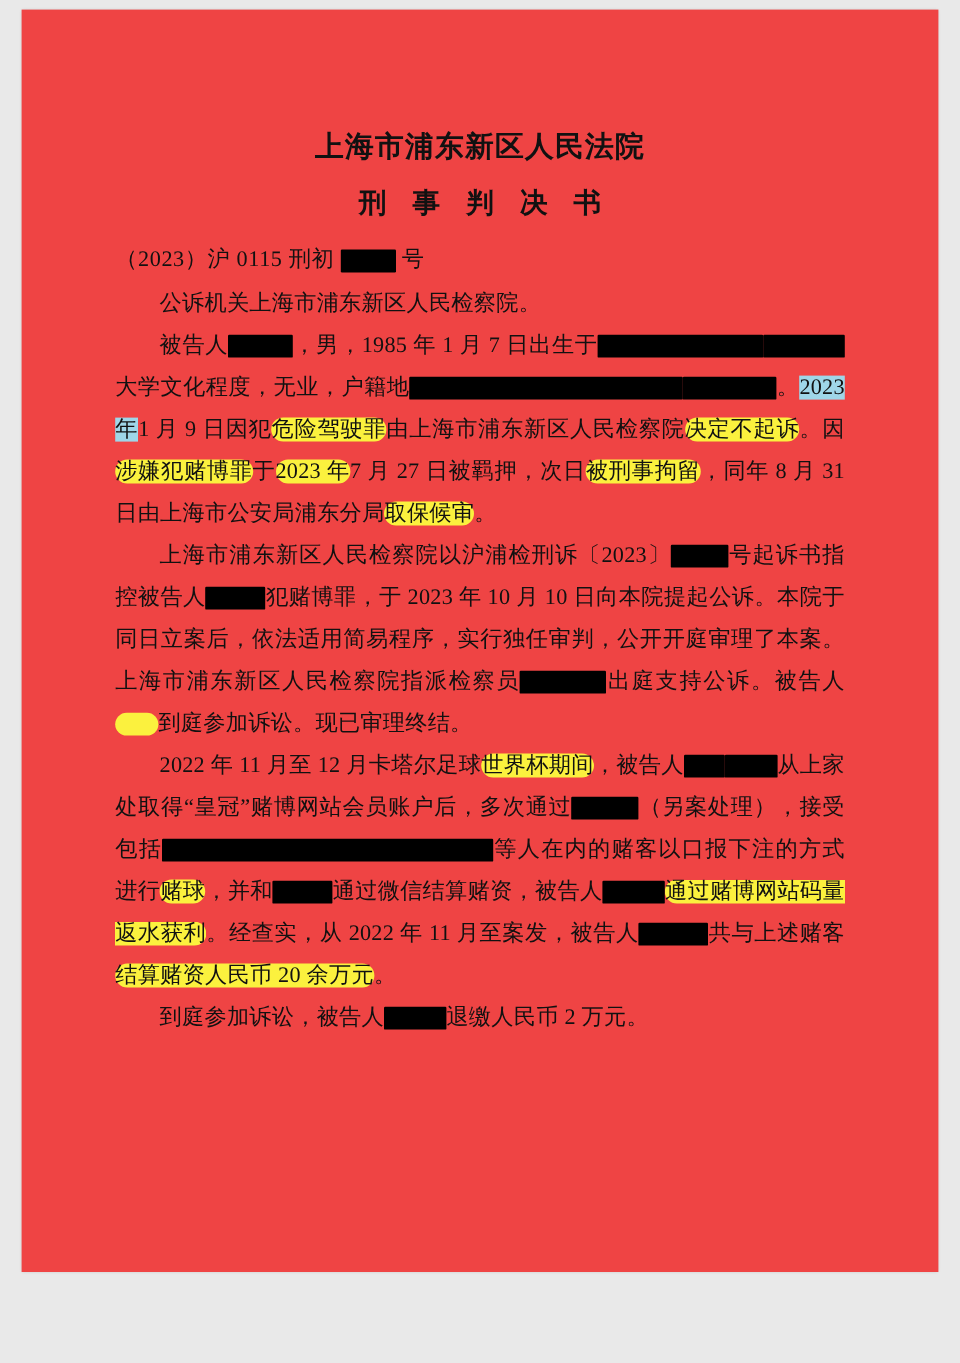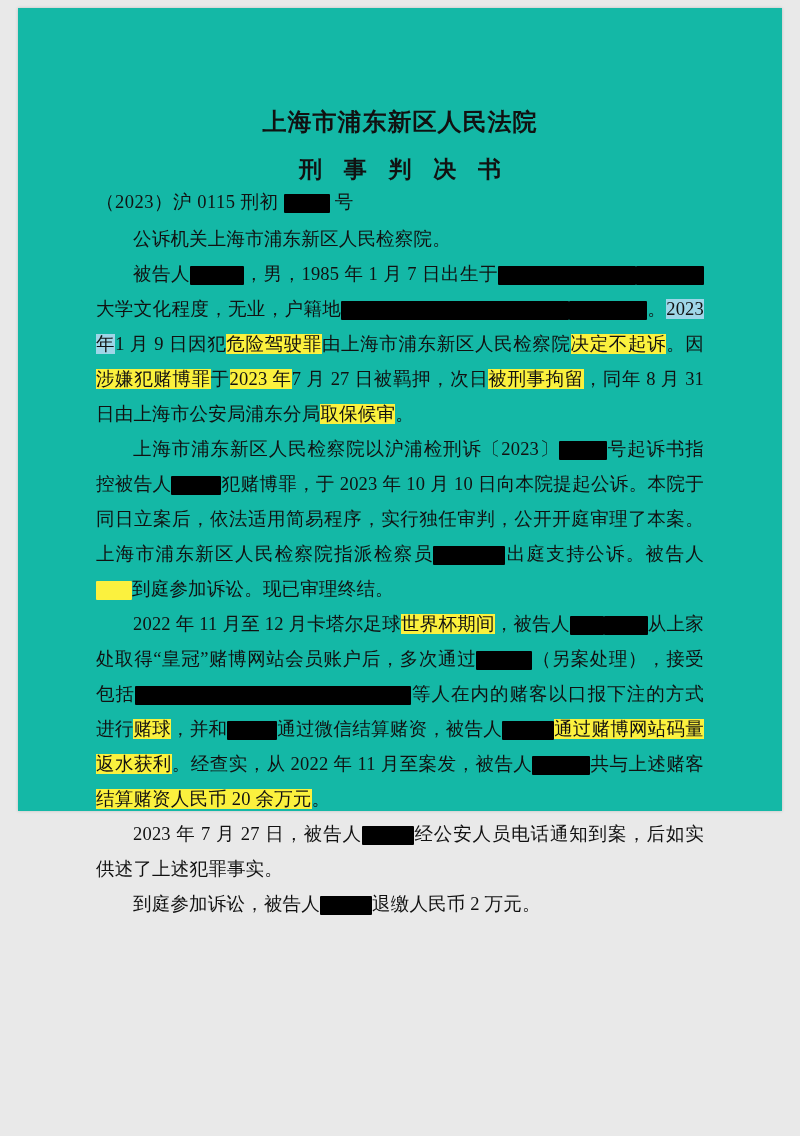--- a/index.html
+++ b/index.html
@@ -11,22 +11,22 @@
     height: 1136px;
     background: #e9e9e9;
     font-family: "Liberation Serif", "DejaVu Serif", serif;
     overflow: hidden;
   }
   .page {
     position: absolute;
     left: 18px;
     top: 8px;
     width: 764px;
-    height: 803px;
-    background: #14b8a6;
+    height: 1052px;
+    background: #ef4444;
     box-shadow: 0 0 3px rgba(0,0,0,0.18);
   }
   .content {
     position: absolute;
     left: 78px;
     top: 98px;
     width: 608px;
   }
   .doc-title {
     text-align: center;
@@ -36,21 +36,21 @@
     color: #111;
     margin: 0 0 16px 0;
     font-family: "Liberation Serif", "DejaVu Serif", serif;
   }
   .doc-subtitle {
     text-align: center;
     font-size: 23px;
     font-weight: bold;
     letter-spacing: 8px;
     color: #111;
-    margin: 0 0 4px 0;
+    margin: 0 0 18px 0;
     padding-left: 8px;
   }
   .case-no {
     text-align: left;
     font-size: 18.5px;
     color: #111;
     margin: 0 0 8px 0;
     letter-spacing: 0.5px;
   }
   p.para {
@@ -65,21 +65,21 @@
   p.indent {
     text-indent: 2em;
   }
   .redact {
     display: inline-block;
     background: #000;
     vertical-align: middle;
     height: 19px;
     border-radius: 1px;
   }
-  .hl-y { background: #fbf13e; }
+  .hl-y { background: #fbf13e; border-radius: 10px; }
   .hl-b { background: #9fd6e8; }
 </style>
 </head>
 <body>
 
 <div class="page">
   <div class="content">
 
     <h1 class="doc-title">上海市浦东新区人民法院</h1>
     <h2 class="doc-subtitle">刑 事 判 决 书</h2>
@@ -100,22 +100,19 @@
 
     <p class="para indent">
       <span>上海市浦东新区人民检察院以沪浦检刑诉〔2023〕</span><span class="redact" style="width:48px;"></span><span>号起诉书指控被告人</span><span class="redact" style="width:50px;"></span><span>犯赌博罪，于 2023 年 10 月 10 日向本院提起公诉。本院于同日立案后，依法适用简易程序，实行独任审判，公开开庭审理了本案。上海市浦东新区人民检察院指派检察员</span><span class="redact" style="width:72px;"></span><span>出庭支持公诉。被告人</span><span class="redact hl-y" style="width:36px;"></span><span>到庭参加诉讼。现已审理终结。</span>
     </p>
 
 
     <p class="para indent">
       <span>2022 年 11 月至 12 月卡塔尔足球</span><span class="hl-y">世界杯期间</span><span>，被告人</span><span class="redact" style="width:34px;"></span><span class="redact" style="width:44px;"></span><span>从上家处取得“皇冠”赌博网站会员账户后，多次通过</span><span class="redact" style="width:56px;"></span><span>（另案处理），接受包括</span><span class="redact" style="width:276px;"></span><span>等人在内的赌客以口报下注的方式进行</span><span class="hl-y">赌球</span><span>，并和</span><span class="redact" style="width:50px;"></span><span>通过微信结算赌资，被告人</span><span class="redact" style="width:52px;"></span><span class="hl-y">通过赌博网站码量返水获利</span><span>。经查实，从 2022 年 11 月至案发，被告人</span><span class="redact" style="width:58px;"></span><span>共与上述赌客</span><span class="hl-y">结算赌资人民币 20 余万元</span><span>。</span>
     </p>
 
-    <p class="para indent">
-      <span>2023 年 7 月 27 日，被告人</span><span class="redact" style="width:52px;"></span><span>经公安人员电话通知到案，后如实供述了上述犯罪事实。</span>
-    </p>
 
     <p class="para indent">
       <span>到庭参加诉讼，被告人</span><span class="redact" style="width:52px;"></span><span>退缴人民币 2 万元。</span>
     </p>
 
   </div>
 </div>
 
 </body></html>

